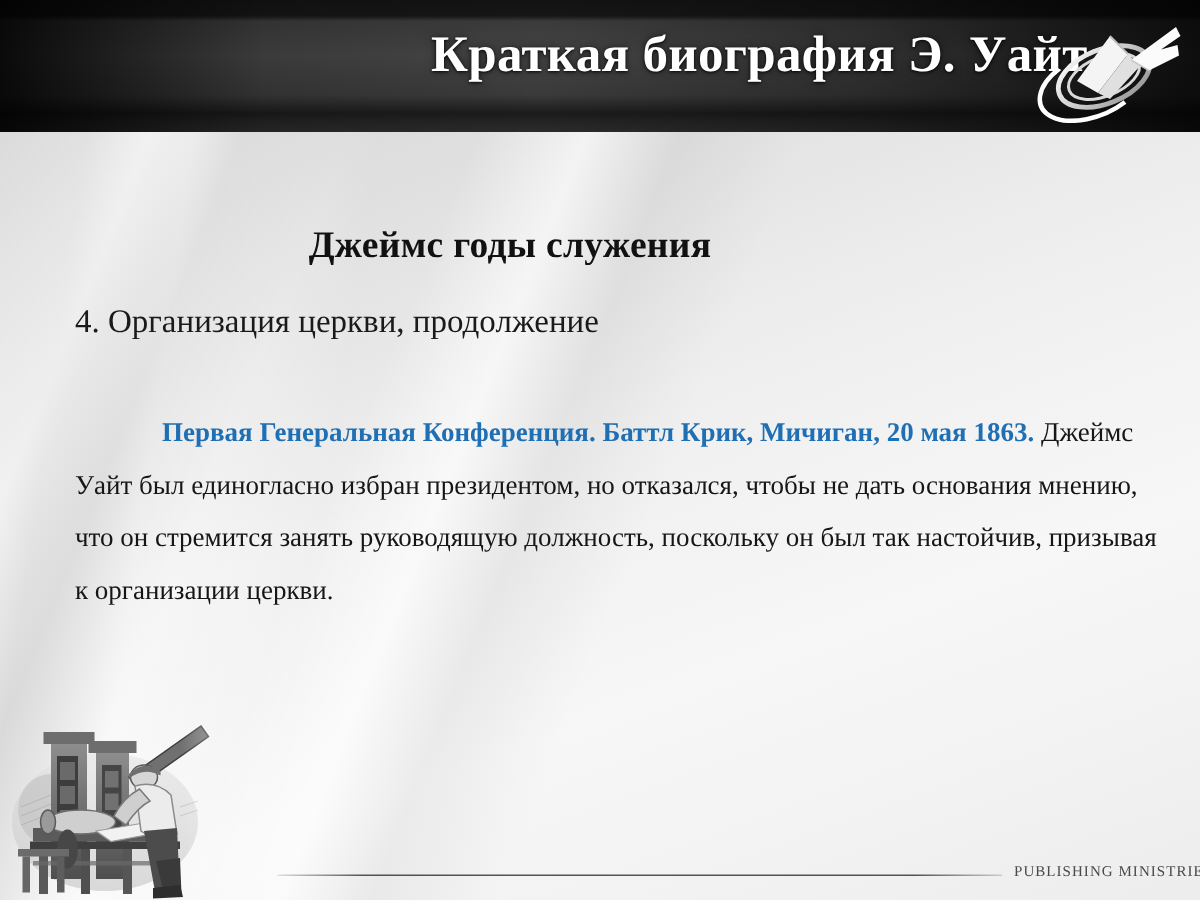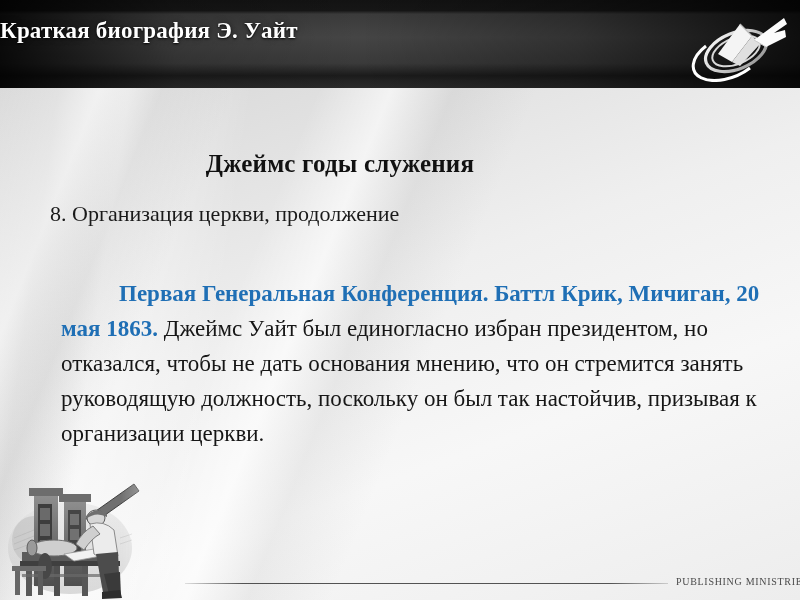--- a/index.html
+++ b/index.html
@@ -61,27 +61,29 @@
         #1b1b1b 86%,
         #242424 92%,
         #2b2b2b 100%);
     overflow: hidden;
   }
   #header-title {
     position: absolute;
     left: 0;
     top: 18px;
     width: 690px;
+    text-align: right;
     color: #ffffff;
     font-family: "Liberation Serif", "DejaVu Serif", serif;
     font-weight: bold;
-    font-size: 23px;
+    font-size: 34px;
     letter-spacing: 0.2px;
     white-space: nowrap;
     text-shadow: 0 1px 2px rgba(0,0,0,0.85), 0 0 6px rgba(0,0,0,0.5);
+    padding-left: 35px;
   }
   #header-logo {
     position: absolute;
     left: 688px;
     top: 6px;
     width: 108px;
     height: 76px;
   }
 
   
@@ -109,24 +111,24 @@
   #section-subheading {
     position: absolute;
     left: 50px;
     top: 113px;
     font-size: 22px;
     color: #1a1a1a;
     white-space: nowrap;
   }
   #body-paragraph {
     position: absolute;
-    left: 61px;
+    left: 50px;
     top: 165px;
     width: 725px;
-    font-size: 23px;
+    font-size: 18px;
     line-height: 35px;
     color: #161616;
     text-indent: 58px;
     text-align: left;
   }
   .emph-blue {
     color: #1f6fb5;
     font-weight: bold;
   }
 
@@ -191,21 +193,21 @@
 
         <path d="M18 40 A32 18 -22 0 0 62 62" fill="none" stroke="#ffffff" stroke-width="3"></path>
       </svg>
     </div>
   </div>
 
   <div id="content">
 
     <div id="section-heading">Джеймс годы служения</div>
 
-    <div id="section-subheading">8. Организация церкви, продолжение</div>
+    <div id="section-subheading">4. Организация церкви, продолжение</div>
 
     <p id="body-paragraph">
       <span class="emph-blue">Первая Генеральная Конференция. Баттл Крик, Мичиган, 20 мая 1863.</span><span> Джеймс Уайт был единогласно избран президентом, но отказался, чтобы не дать основания мнению, что он стремится занять руководящую должность, поскольку он был так настойчив, призывая к организации церкви.</span>
     </p>
   </div>
 
   <div id="footer-rule"></div>
 
   <div id="footer-brand">PUBLISHING MINISTRIES</div>
 

